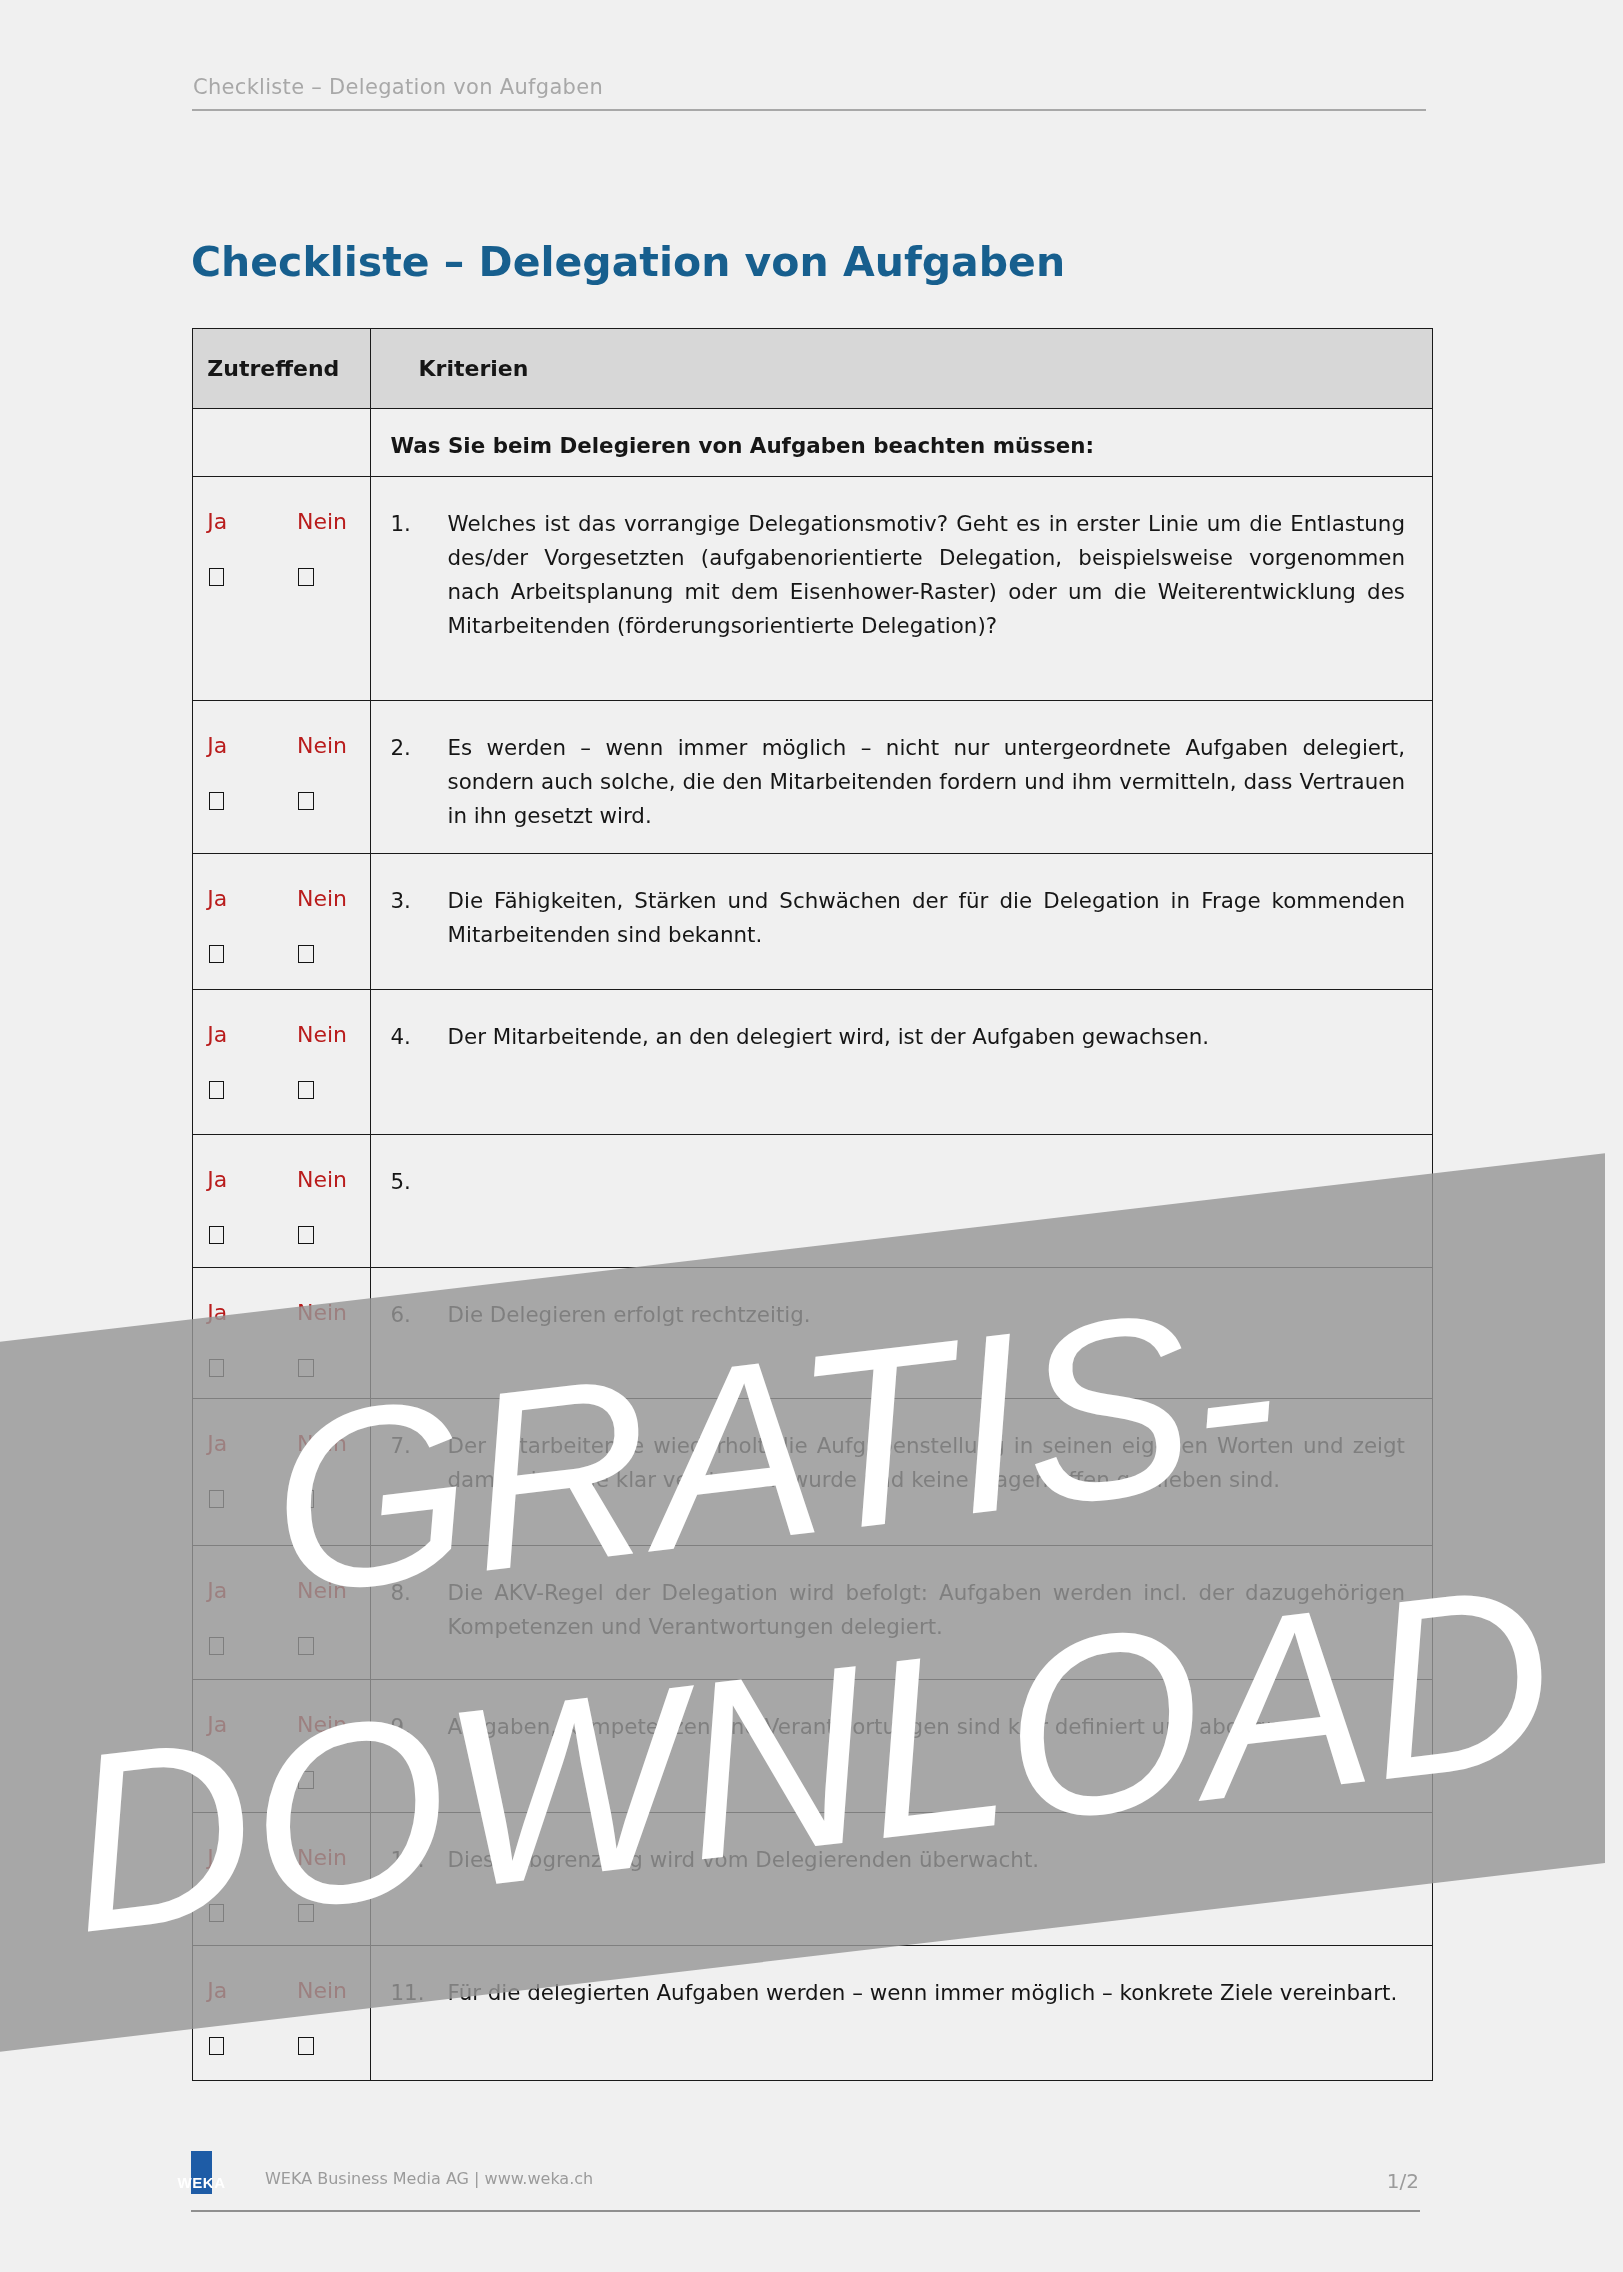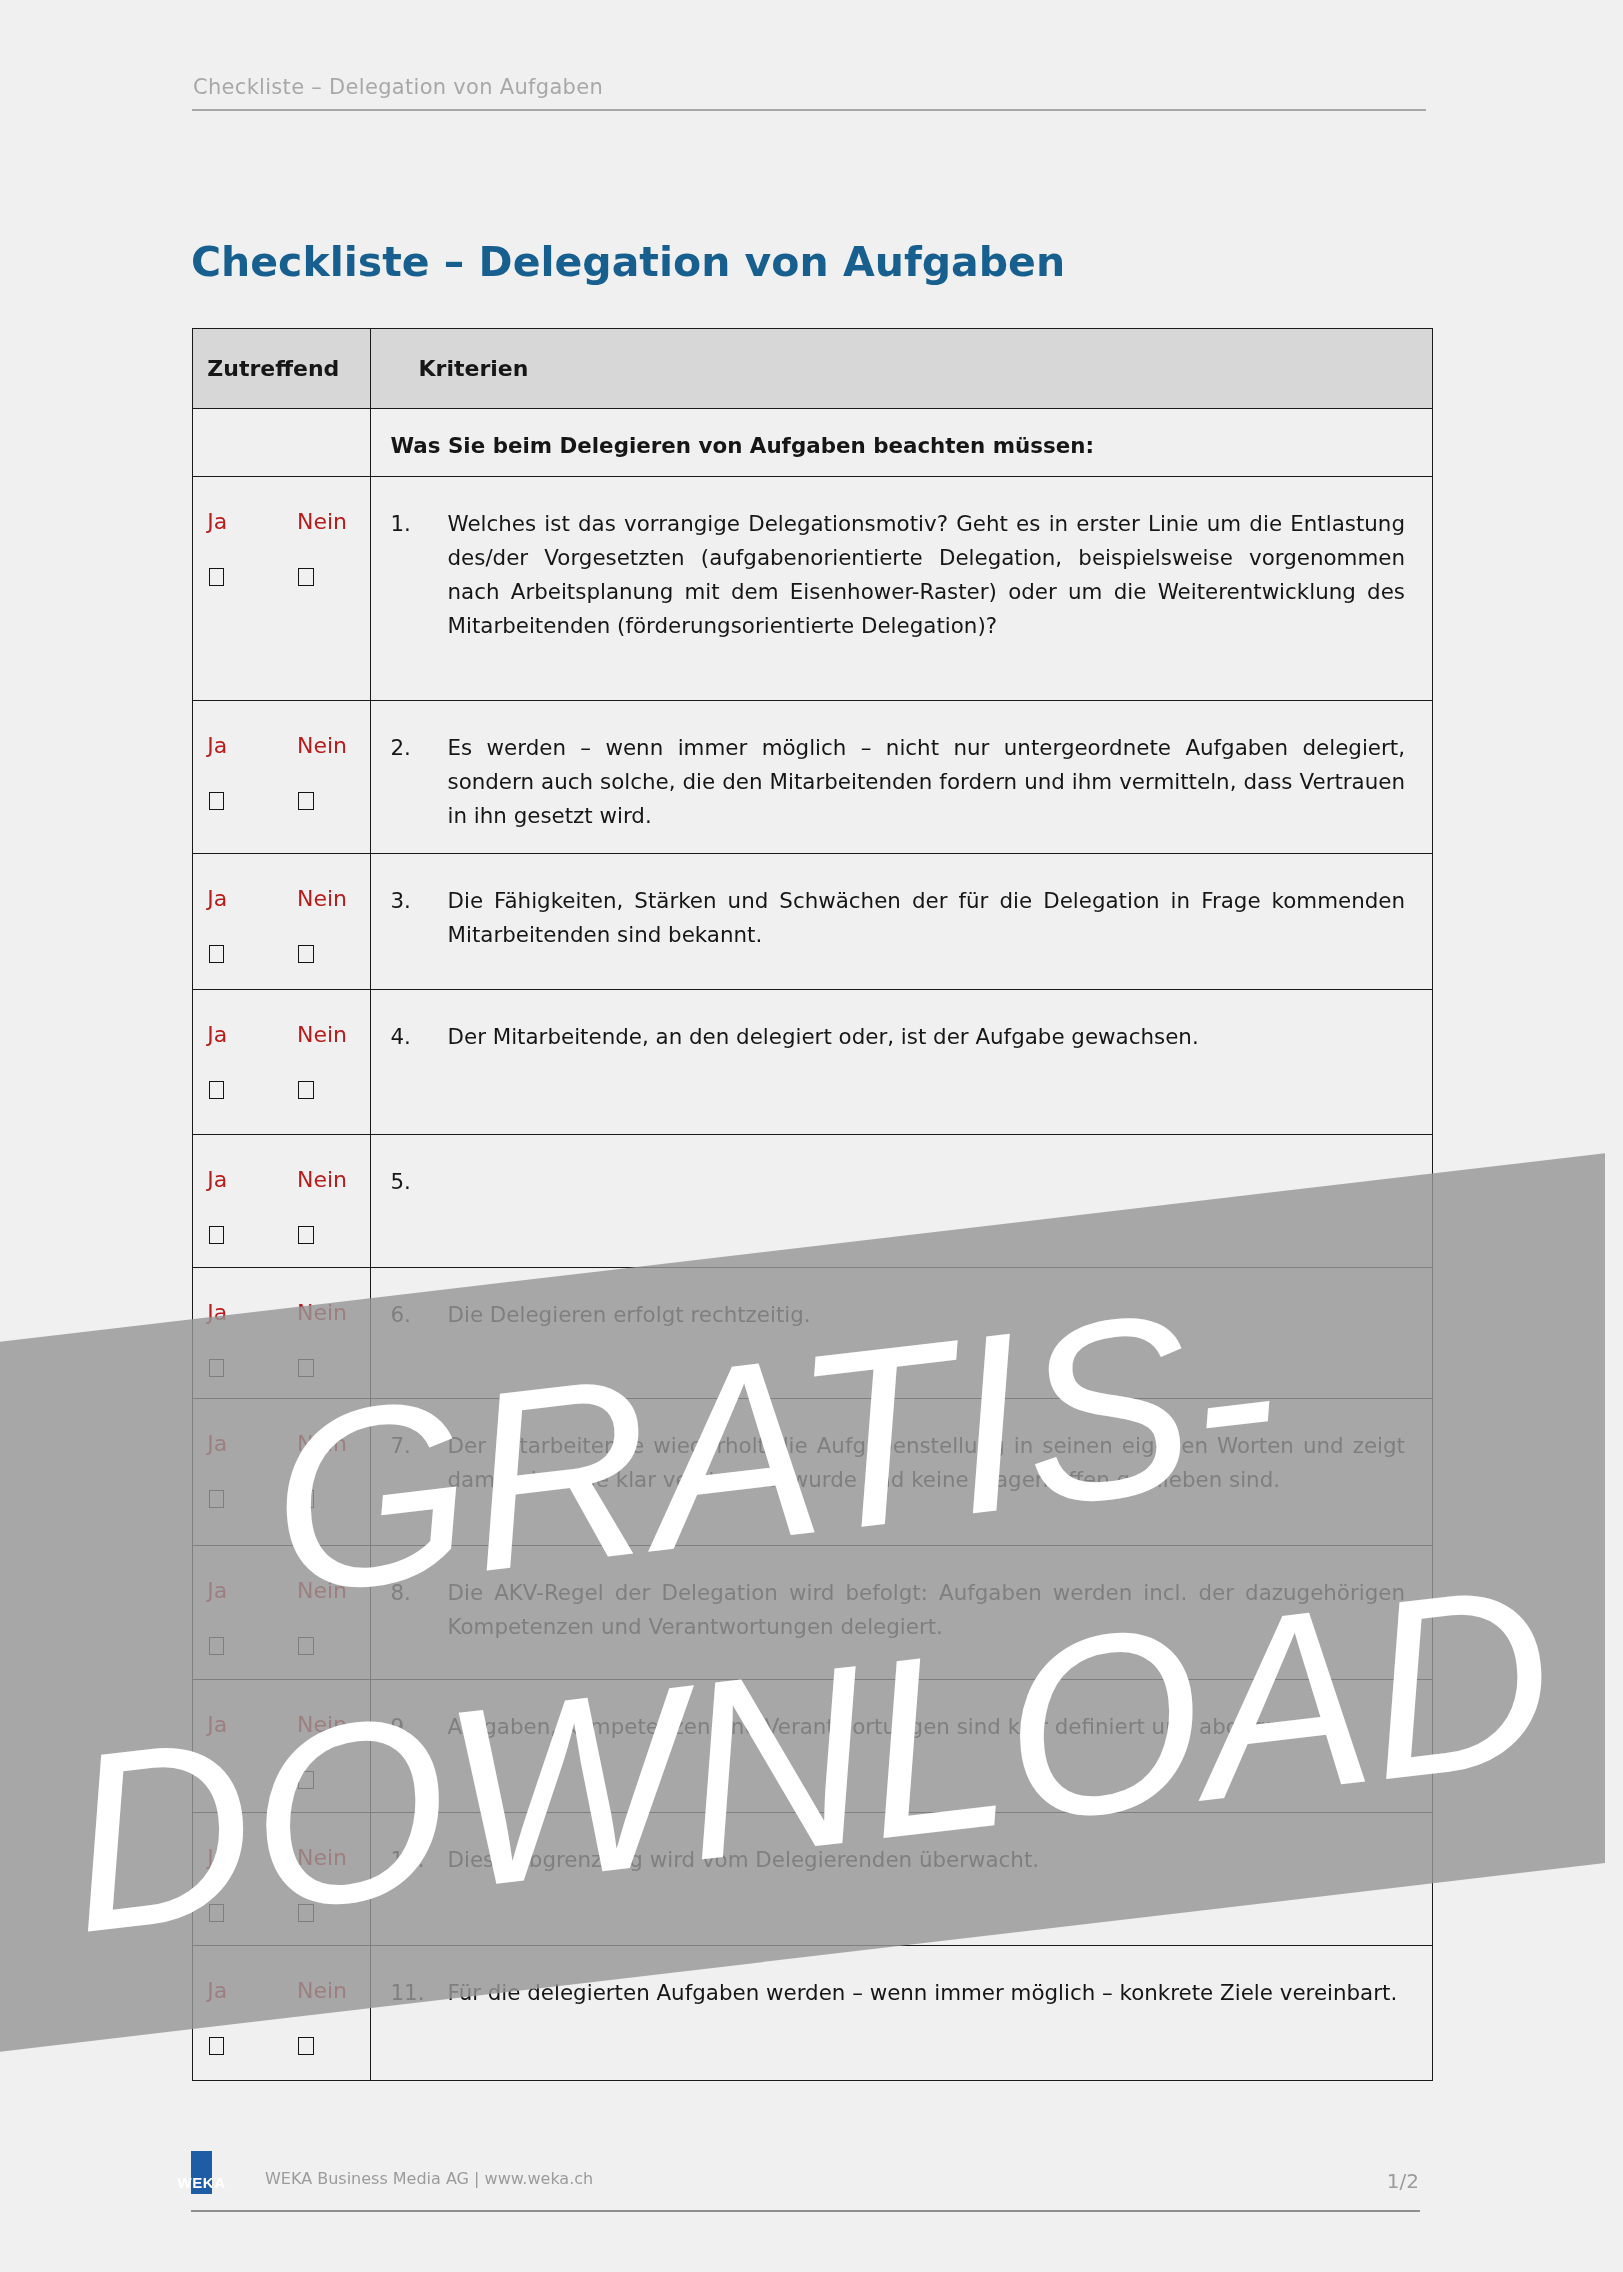--- a/index.html
+++ b/index.html
@@ -205,21 +205,21 @@
 
   <div class="t-row">
     <div class="col-check">
       <span class="lbl lbl-ja">Ja</span>
       <span class="lbl lbl-nein">Nein</span>
       <span class="box box-ja"></span>
       <span class="box box-nein"></span>
     </div>
     <div class="col-crit body">
       <span class="crit-num">4.</span>
-      <span class="crit-text">Der Mitarbeitende, an den delegiert oder, ist der Aufgabe gewachsen.</span>
+      <span class="crit-text">Der Mitarbeitende, an den delegiert wird, ist der Aufgaben gewachsen.</span>
     </div>
   </div>
 
   <div class="t-row">
     <div class="col-check">
       <span class="lbl lbl-ja">Ja</span>
       <span class="lbl lbl-nein">Nein</span>
       <span class="box box-ja"></span>
       <span class="box box-nein"></span>
     </div>

